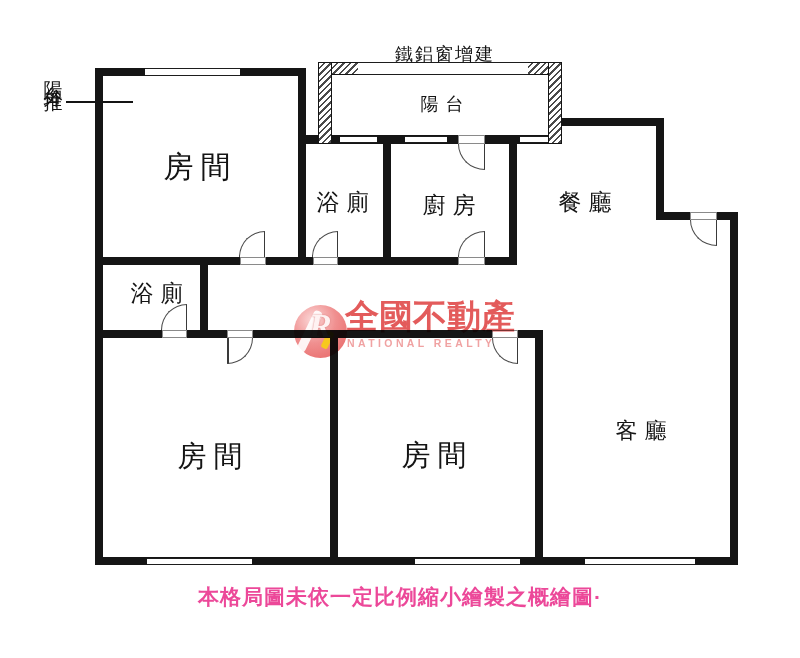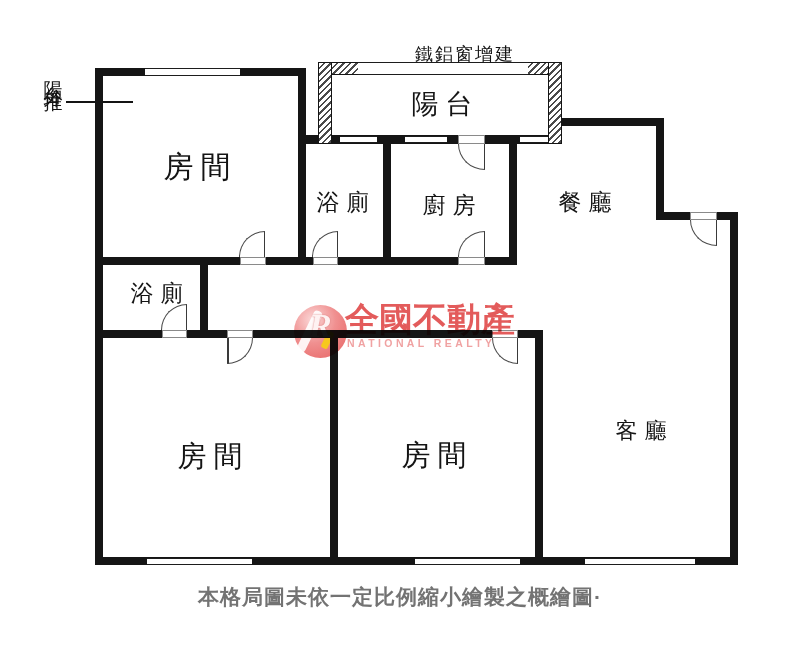--- a/index.html
+++ b/index.html
@@ -26,21 +26,21 @@
   .arc.tl { border-top:1.4px solid #4a4a4a; border-left:1.4px solid #4a4a4a; border-top-left-radius:100% 100%; }
   .arc.bl { border-bottom:1.4px solid #4a4a4a; border-left:1.4px solid #4a4a4a; border-bottom-left-radius:100% 100%; }
   .arc.br { border-bottom:1.4px solid #4a4a4a; border-right:1.4px solid #4a4a4a; border-bottom-right-radius:100% 100%; }
   .room-label {
     position:absolute; transform:translate(-50%,-50%);
     font-family:"Liberation Serif", serif; color:#141414;
     letter-spacing:7px; white-space:nowrap; text-indent:7px; line-height:1;
   }
   .small-note {
     position:absolute; font-family:"Liberation Serif", serif; color:#141414;
-    white-space:nowrap; line-height:1;margin-left:20px;
+    white-space:nowrap; line-height:1;
   }
   .vertical-note {
     position:absolute; font-family:"Liberation Serif", serif; color:#141414;
     writing-mode:vertical-rl; text-orientation:upright; letter-spacing:4px;
     line-height:1.1;
   }
   #watermark { position:absolute; left:0; top:0; width:100%; height:100%; mix-blend-mode:multiply; pointer-events:none; }
   .wm-circle {
     position:absolute; left:294px; top:305px; width:53px; height:53px; border-radius:50%;
     background:radial-gradient(circle at 35% 28%, #fbd8d8 0%, #f09090 45%, #e66060 100%);
@@ -53,29 +53,29 @@
     position:absolute; left:324px; top:331px; width:7px; height:18px;
     background:#f7c81e; transform:rotate(26deg); border-radius:2px;
   }
   .wm-letter {
     position:absolute; left:309px; top:309px; font-family:"Liberation Serif", serif;
     font-style:italic; font-weight:bold; font-size:34px; color:#fef2f2;
     text-shadow:0 0 2px #d97777; line-height:1;
   }
   .wm-zh {
     position:absolute; left:345px; top:302px; font-size:34px; font-weight:bold;
-    color:rgba(222,62,62,0.85); letter-spacing:0px; line-height:1; white-space:nowrap;
+    color:rgba(222,62,62,0.85); letter-spacing:0px; line-height:1; white-space:nowrap;font-family:Liberation Mono, monospace;
   }
   .wm-en {
     position:absolute; left:347px; top:338px; font-size:10.5px; font-weight:bold;
     color:#f0a2a2; letter-spacing:3.4px; line-height:1; white-space:nowrap;
   }
   #caption {
     position:absolute; left:0; top:582px; width:100%; text-align:center;
-    font-size:21px; line-height:29px; color:#737373; font-weight:600;
+    font-size:21px; line-height:29px; color:#ec4899; font-weight:600;
     letter-spacing:1px; font-family:"Liberation Sans", sans-serif;
   }
   .leader-line { position:absolute; background:#141414; }
 </style>
 </head>
 <body>
 
 <div id="plan">
 
   <div class="wall" style="left:95px;  top:68px;  width:8px;   height:497px;"></div>
@@ -134,21 +134,21 @@
 
   <div class="opening" style="left:492px; top:330px; width:26px; height:8px;"></div>
   <div class="leaf" style="left:516.5px; top:338px; width:1.5px; height:26px;"></div>
   <div class="arc bl" style="left:492px; top:338px; width:26px; height:26px;"></div>
 
   <div class="opening" style="left:690px; top:212px; width:27px; height:8px;"></div>
   <div class="leaf" style="left:715.5px; top:220px; width:1.5px; height:26px;"></div>
   <div class="arc bl" style="left:690px; top:220px; width:27px; height:26px;"></div>
 
   <div class="room-label" style="left:197px; top:167px; font-size:30px;">房間</div>
-  <div class="room-label" style="left:442px; top:104px; font-size:27px;">陽台</div>
+  <div class="room-label" style="left:442px; top:104px; font-size:18px;">陽台</div>
   <div class="room-label" style="left:343px; top:202px; font-size:23px;">浴廁</div>
   <div class="room-label" style="left:449px; top:205px; font-size:23px;">廚房</div>
   <div class="room-label" style="left:585px; top:202px; font-size:23px;">餐廳</div>
   <div class="room-label" style="left:157px; top:293px; font-size:23px;">浴廁</div>
   <div class="room-label" style="left:210px; top:456px; font-size:29px;">房間</div>
   <div class="room-label" style="left:434px; top:455px; font-size:29px;">房間</div>
   <div class="room-label" style="left:641px; top:431px; font-size:22px;">客廳</div>
 
   <div class="small-note" style="left:395px; top:45px; font-size:18px; letter-spacing:2px;">鐵鋁窗增建</div>
   <div class="vertical-note" style="left:42px; top:66px; font-size:19px; height:100px;">陽台外推</div>

